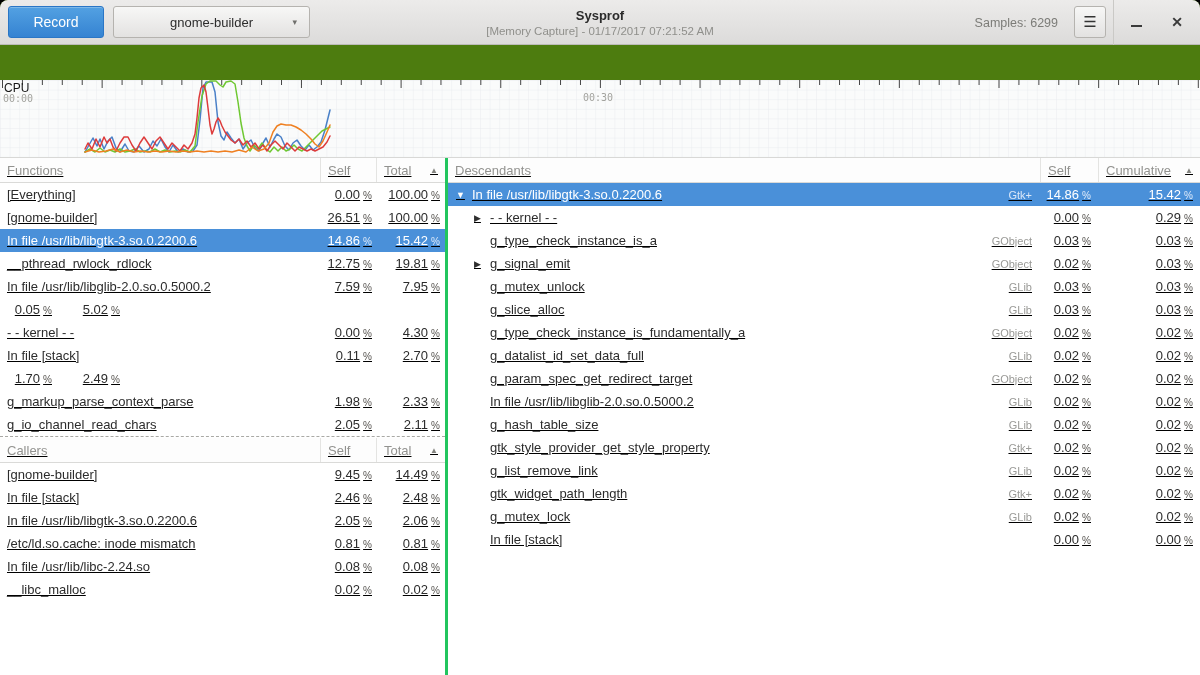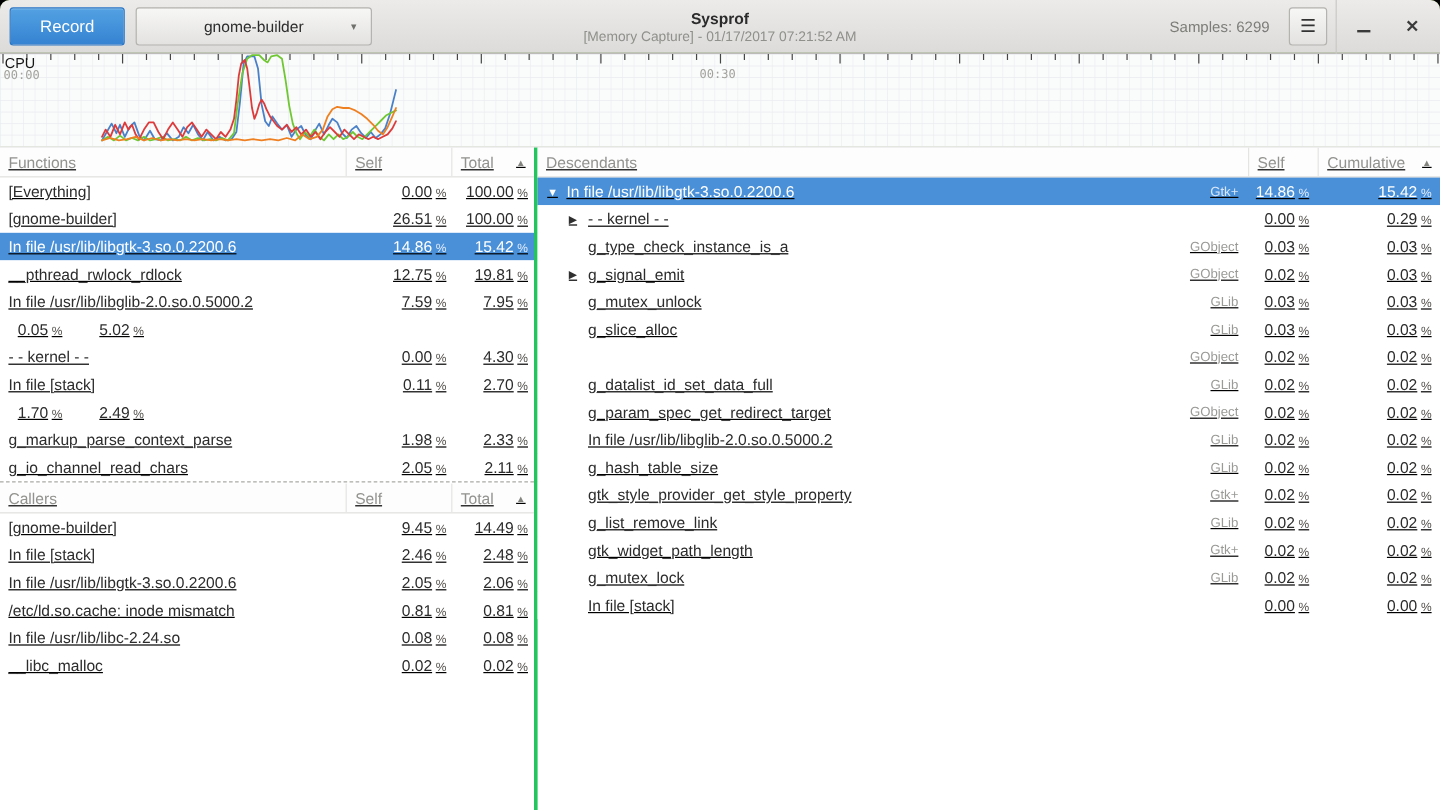--- a/index.html
+++ b/index.html
@@ -35,21 +35,21 @@
               font-size:15px; color:#333; }
   .hb-sep { position:absolute; right:86px; top:0; width:1px; height:45px; background:#cac9c6; }
   .btn-win { position:absolute; top:6px; width:30px; height:32px; background:transparent;
              border:none; display:flex; align-items:center; justify-content:center;
              cursor:pointer; color:#3a3a3a; }
   .btn-min { right:49px; align-items:flex-end; padding-bottom:11px; }
   .min-bar { width:11px; height:2px; background:#3a3a3a; display:block; }
   .btn-close { right:8px; font-size:14px; font-weight:bold; }
 
   
-  .graph { height:77px; flex:none; position:relative; background:#fafbfb; }
+  .graph { height:77px; flex:none; position:relative; background:#fafbfb;margin-top:35px; }
   .graph svg { display:block; }
   .cpu-label { position:absolute; left:4px; top:1px; font-size:12px; color:#161616; }
   .t-label { position:absolute; font-size:10px; color:#a3a39e;
              font-family:"DejaVu Sans Mono", monospace; }
   .t0 { left:3px; top:13px; }
   .t30 { left:583px; top:12px; }
 
   
   .content { flex:1; display:flex; border-top:1px solid #d8d8d6; background:#fff; min-height:0; }
   .left-pane  { width:448px; flex:none; border-right:3px solid #22c55e;
@@ -70,21 +70,21 @@
   .cell-name { flex:1; display:flex; align-items:center; padding-left:7px;
                white-space:nowrap; overflow:hidden; min-width:0; }
   .pctcell { text-align:right; white-space:nowrap; }
   .pc { font-size:10px; color:#55524e; margin-left:3px; }
   .row.selected .pc { color:#dfeafa; }
 
   
   .w-self-l  { width:56px; padding-right:4px; }
   .w-total-l { width:69px; padding-right:5px; }
   .h-self-l  { width:56px; }
-  .h-total-l { width:69px;margin-left:32px; }
+  .h-total-l { width:69px; }
 
   
   .w-self-r { width:58px; padding-right:7px; }
   .w-cum-r  { width:102px; padding-right:7px; }
   .h-self-r { width:58px; }
   .h-cum-r  { width:102px; }
 
   .expander { width:16px; flex:none; font-size:9px; color:#2f2f2f;
               display:inline-flex; justify-content:flex-start; }
   .row.selected .expander { color:#fff; }
@@ -376,20 +376,21 @@
               <span class="expander"></span>
               <span>g_slice_alloc</span>
               <span class="lib-tag">GLib</span>
             </div>
             <div class="pctcell w-self-r"><span class="v">0.03</span><span class="pc">%</span></div>
             <div class="pctcell w-cum-r"><span class="v">0.03</span><span class="pc">%</span></div>
           </div>
           <div class="row">
             <div class="cell-name" style="padding-left: 26px;">
               <span class="expander"></span>
+              <span>g_type_check_instance_is_fundamentally_a</span>
               <span class="lib-tag">GObject</span>
             </div>
             <div class="pctcell w-self-r"><span class="v">0.02</span><span class="pc">%</span></div>
             <div class="pctcell w-cum-r"><span class="v">0.02</span><span class="pc">%</span></div>
           </div>
           <div class="row">
             <div class="cell-name" style="padding-left: 26px;">
               <span class="expander"></span>
               <span>g_datalist_id_set_data_full</span>
               <span class="lib-tag">GLib</span>

